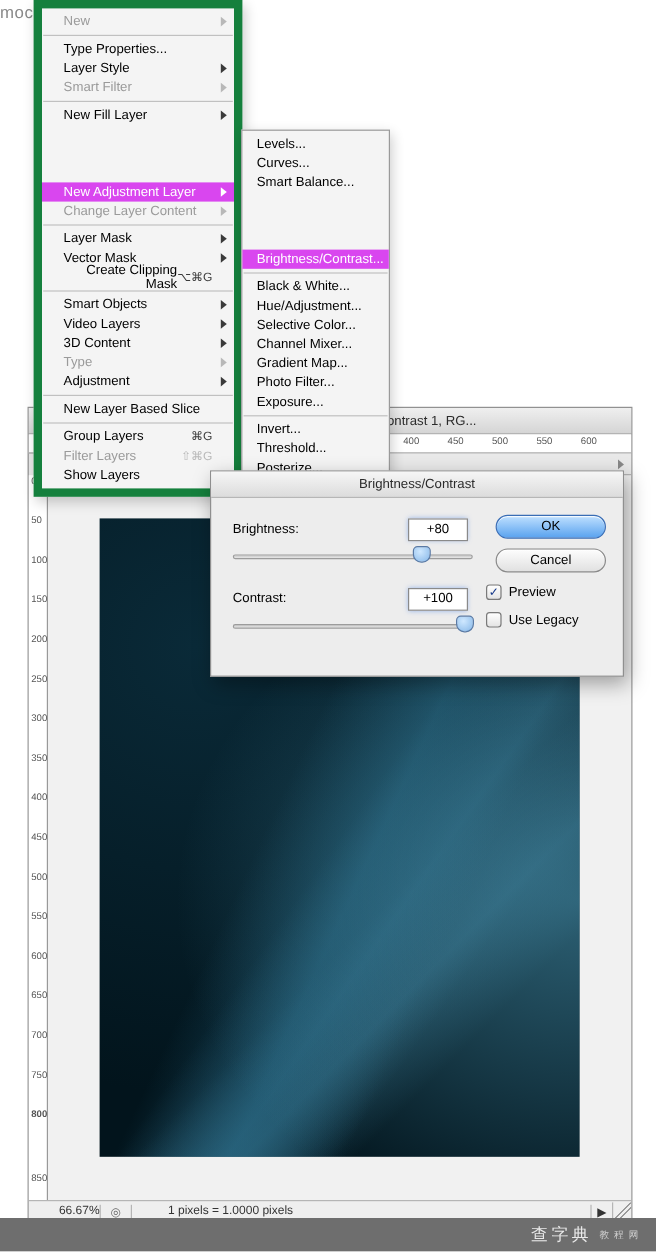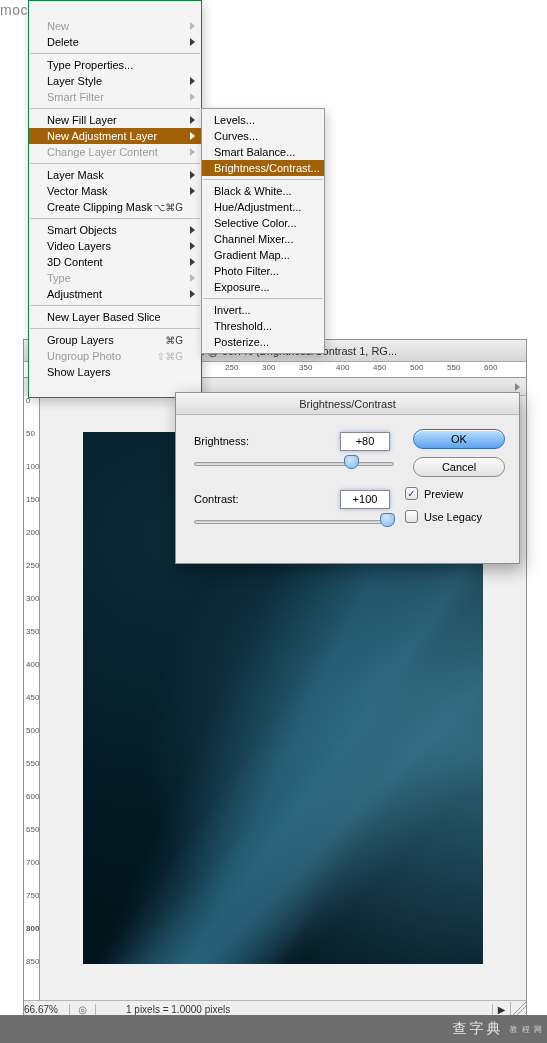--- a/index.html
+++ b/index.html
@@ -20,38 +20,38 @@
     letter-spacing: 0.5px;
     z-index: 0;
   }
 
   
   .menu {
     position: absolute;
     top: 0; left: 28px;
     width: 174px;
     background: #f4f4f4;
-    border: 1px solid #15803d;
+    border: 7px solid #15803d;
     box-shadow: 2px 4px 10px rgba(0,0,0,.2);
-    padding: 17px 0;
+    padding: 3px 0;
     z-index: 10;
     text-align: right;
   }
   .menu-item {
     display: flex;
     align-items: center;
     padding: 2px 18px 2px 18px;
     position: relative;
     color: #000;
     height: 16px;
   }
   .menu-item .shortcut { margin-left: auto; color: #3a3a3a; font-size: 10px; }
   .menu-item.disabled { color: #9a9a9a; }
   .menu-item.disabled .shortcut { color: #b8b8b8;}
-  .menu-item.hi { background: #a16207; color: #fff; }
+  .menu-item.hi { background: #d946ef; color: #fff; margin-top: 48px; }
   .menu-item.hi .arrow { border-left-color:#fff; }
   .menu-sep { height:1px; background:#c0c0c0; margin:3px 1px; }
   .menu-item .arrow {
     position: absolute; right: 6px;
     width:0; height:0;
     border-top:4px solid transparent;
     border-bottom:4px solid transparent;
     border-left:5px solid #3a3a3a;
   }
   .menu-item.disabled .arrow { border-left-color:#b8b8b8; }
@@ -135,21 +135,21 @@
       linear-gradient(115deg, rgba(20,60,80,0) 40%, rgba(40,110,140,.45) 55%, rgba(20,60,80,0) 70%),
       linear-gradient(125deg, rgba(20,60,80,0) 50%, rgba(60,130,160,.4) 62%, rgba(20,60,80,0) 74%),
       linear-gradient(135deg, rgba(20,60,80,0) 60%, rgba(70,140,170,.35) 70%, rgba(20,60,80,0) 80%),
       radial-gradient(circle at 20% 20%, #0a2a38, #02141c 70%);
   }
 
   .statusbar{
     height:18px; background:#efefef; border-top:1px solid #b5b5b5;
     display:flex; align-items:center; font-size:10px; color:#333;
   }
-  .statusbar .zoom{ width:46px; border-right:1px solid #b5b5b5; text-align:left;}
+  .statusbar .zoom{ width:60px; border-right:1px solid #b5b5b5; text-align:right;}
   .statusbar .nav{ width:26px; border-right:1px solid #b5b5b5; text-align:center; color:#666;}
   .statusbar .info{ flex:1; padding-left:30px;}
   .statusbar .tri{ width:18px; border-left:1px solid #b5b5b5; text-align:center;}
   .statusbar .grip{ width:16px; height:16px; margin-left:auto;
     background:
       linear-gradient(135deg, transparent 10px, #9a9a9a 10px, #9a9a9a 11px, transparent 11px),
       linear-gradient(135deg, transparent 13px, #9a9a9a 13px, #9a9a9a 14px, transparent 14px);
     border-left:1px solid #b5b5b5;
   }
 
@@ -209,39 +209,35 @@
     width:13px; height:13px; border:1px solid #7a7a7a; border-radius:3px;
     background:linear-gradient(#fff,#e4e4e4);
     display:flex;align-items:center;justify-content:center; font-size:10px; color:#173a8a;
   }
 
   
   .footer-mark{
     position:absolute; bottom:0; left:0; right:0; height:28px;
     background:#6e6e6e; color:#eaeaea;
     display:flex; align-items:center; justify-content:flex-end;
-    padding-right:4px;
+    padding-right:14px;
     font-size:14px; letter-spacing:3px;
   }
   .footer-mark .sub{ font-size:8px; letter-spacing:1px; color:#cfcfcf; margin-left:6px;}
 </style>
 </head>
 <body>
 
 <div class="watermark-top">mocal.com</div>
 
 <div class="menu" id="mainMenu">
     <div class="menu-item disabled">
       <span>New</span>
       <span class="arrow"></span>
     </div>
-    <div class="menu-item">
-      <span>Delete</span>
-      <span class="arrow"></span>
-    </div>
     <div class="menu-sep"></div>
     <div class="menu-item">
       <span>Type Properties...</span>
     </div>
     <div class="menu-item">
       <span>Layer Style</span>
       <span class="arrow"></span>
     </div>
     <div class="menu-item disabled">
       <span>Smart Filter</span>
@@ -297,21 +293,21 @@
     <div class="menu-sep"></div>
     <div class="menu-item">
       <span>New Layer Based Slice</span>
     </div>
     <div class="menu-sep"></div>
     <div class="menu-item">
       <span>Group Layers</span>
       <span class="shortcut">⌘G</span>
     </div>
     <div class="menu-item disabled">
-      <span>Ungroup Photo</span>
+      <span>Filter Layers</span>
       <span class="shortcut">⇧⌘G</span>
     </div>
     <div class="menu-item">
       <span>Show Layers</span>
     </div>
   </div>
 
 <div class="submenu" id="subMenu">
     <div class="menu-item">
       <span>Levels...</span>
@@ -401,21 +397,21 @@
         <span style="top: 231px;">350</span>
         <span style="top: 264px;">400</span>
         <span style="top: 297px;">450</span>
         <span style="top: 330px;">500</span>
         <span style="top: 363px;">550</span>
         <span style="top: 396px;">600</span>
         <span style="top: 429px;">650</span>
         <span style="top: 462px;">700</span>
         <span style="top: 495px;">750</span>
         <span style="top: 528px; font-weight: bold;">800</span>
-        <span style="top: 561px;">850</span>
+        <span style="top: 581px;">850</span>
       </div>
     <div class="canvas-outer">
       <div class="canvas"></div>
     </div>
   </div>
   <div class="statusbar">
     <div class="zoom">66.67%</div>
     <div class="nav">◎</div>
     <div class="info">1 pixels = 1.0000 pixels</div>
     <div class="tri">▶</div>

